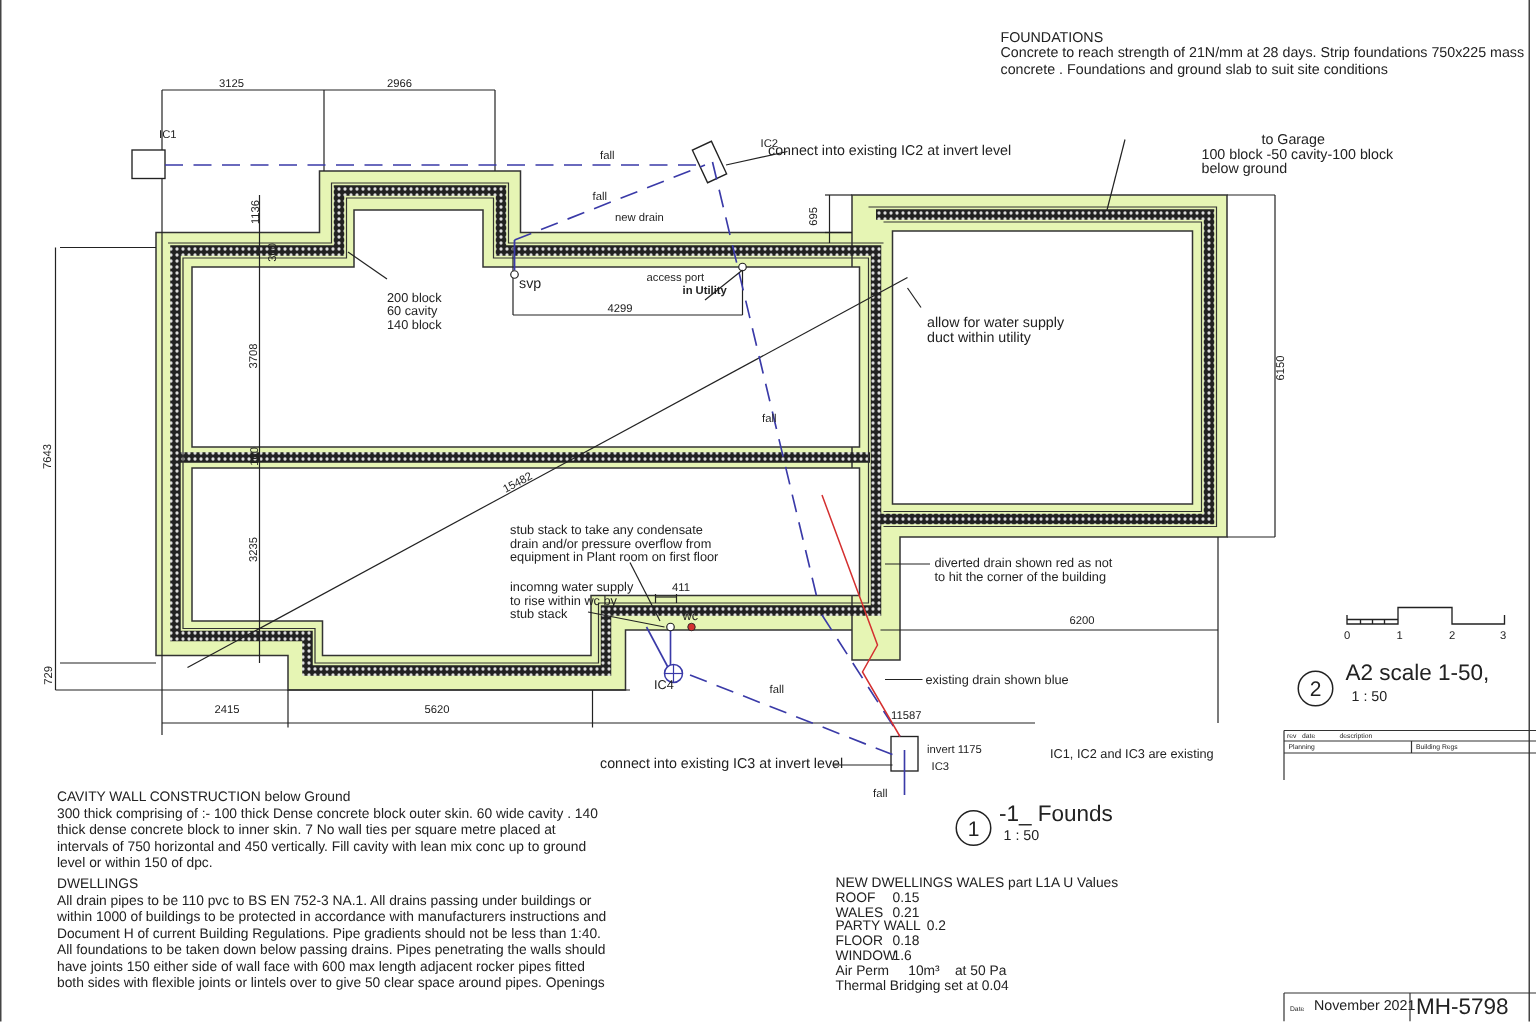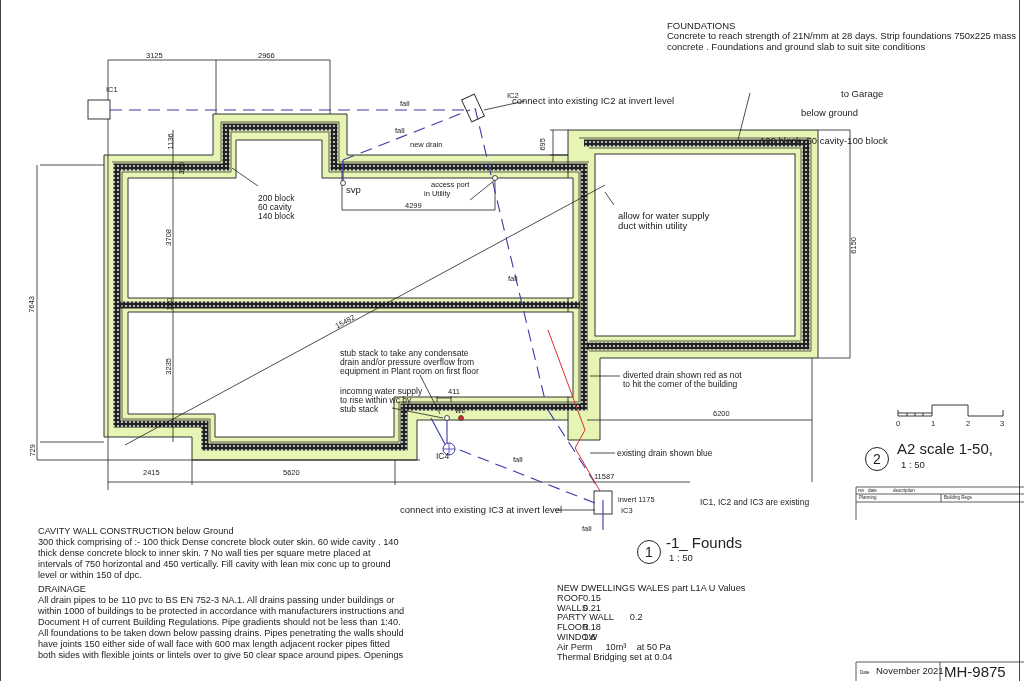--- a/index.html
+++ b/index.html
@@ -9,21 +9,21 @@
   svg#plan { position:absolute; left:0; top:0; }
   .t { position:absolute; white-space:nowrap; line-height:1.15; }
   .s7 { font-size:7.5px; }
   .s8 { font-size:8.5px; }
   .s9 { font-size:9.5px; }
   .note-block { position:absolute; font-size:9.2px; line-height:11px; }
   .note-block .hd { display:block; }
   .found-title { font-size:15px; }
   .circle-num { position:absolute; width:22px; height:22px; border:1.2px solid #222; border-radius:50%; text-align:center; line-height:22px; font-size:14px; }
   .uv-row { display:flex; }
-  .uv-row .k { width:26px; }
+  .uv-row .k { width:38px; }
 </style>
 </head>
 <body>
 
 <div class="sheet-border-left"></div>
 <div class="sheet-border-right"></div>
 
 <svg id="plan" width="1024" height="681" viewBox="0 0 1024 681">
   <defs>
     <pattern id="hatch" width="4" height="4" patternUnits="userSpaceOnUse">
@@ -174,26 +174,26 @@
 <div class="t s7" style="left:594px;top:473px;">11587</div>
 
 <div class="t s7" style="left:106px;top:86px;">IC1</div>
 <div class="t s7" style="left:470px;top:92px;margin-left:37px;">IC2</div>
 <div class="t s9" style="left:512px;top:96px;">connect into existing IC2 at invert level</div>
 <div class="t s7" style="left:400px;top:100px;">fall</div>
 <div class="t s7" style="left:395px;top:127px;">fall</div>
 <div class="t s7" style="left:410px;top:141px;">new drain</div>
 <div class="t s9" style="left:346px;top:185px;">svp</div>
 <div class="t s7" style="left:431px;top:181px;">access port</div>
-<div class="t s7" style="left:424px;top:190px;">in Utility</div>
+<div class="t s7" style="left:455px;top:190px;font-weight:bold;">in Utility</div>
 <div class="t s8" style="left:258px;top:194px;">200 block</div>
 <div class="t s8" style="left:258px;top:203px;">60 cavity</div>
 <div class="t s8" style="left:258px;top:212px;">140 block</div>
 <div class="t s9" style="left:801px;top:89px;margin-left:40px;">to Garage</div>
-<div class="t s9" style="left:760px;top:99px;margin-top:37px;">100 block -50 cavity-100 block</div>
+<div class="t s9" style="left:801px;top:99px;">100 block -50 cavity-100 block</div>
 <div class="t s9" style="left:801px;top:108px;">below ground</div>
 <div class="t s9" style="left:618px;top:211px;">allow for water supply</div>
 <div class="t s9" style="left:618px;top:221px;">duct within utility</div>
 <div class="t s7" style="left:508px;top:275px;">fall</div>
 <div class="t s8" style="left:340px;top:349px;">stub stack to take any condensate</div>
 <div class="t s8" style="left:340px;top:358px;">drain and/or pressure overflow from</div>
 <div class="t s8" style="left:340px;top:367px;">equipment in Plant room on first floor</div>
 <div class="t s8" style="left:340px;top:387px;">incomng water supply</div>
 <div class="t s8" style="left:340px;top:396px;">to rise within  wc by</div>
 <div class="t s8" style="left:340px;top:405px;">stub stack</div>
@@ -224,55 +224,55 @@
 
 <div class="note-block" style="left:38px;top:526px;">
   <span class="hd">CAVITY WALL CONSTRUCTION   below Ground</span>
   <span class="hd">300 thick comprising of :- 100 thick Dense concrete block outer skin. 60 wide cavity . 140</span>
   <span class="hd">thick dense concrete block to inner skin. 7 No wall ties per square metre  placed at</span>
   <span class="hd">intervals of 750 horizontal and 450 vertically. Fill cavity with lean mix conc up to ground</span>
   <span class="hd">level or within 150 of dpc.</span>
 </div>
 
 <div class="note-block" style="left:38px;top:584px;">
-  <span class="hd">DRAINAGE</span>
+  <span class="hd">DWELLINGS</span>
   <span class="hd">All drain pipes to be 110 pvc to BS EN 752-3 NA.1. All drains passing under buildings or</span>
   <span class="hd">within 1000 of buildings to be protected in accordance with manufacturers instructions and</span>
   <span class="hd">Document H of current Building Regulations. Pipe gradients should not be less than 1:40.</span>
   <span class="hd">All foundations to be taken down below passing drains. Pipes penetrating the walls should</span>
   <span class="hd">have joints 150 either side of wall face with 600 max length adjacent rocker pipes fitted</span>
   <span class="hd">both sides with flexible joints or lintels over to give 50 clear space around pipes. Openings</span>
 </div>
 
 <div class="note-block" style="left:557px;top:584px;line-height:9.8px;">
   <span class="hd">NEW DWELLINGS WALES   part L1A       U Values</span>
   <div class="uv-row">
       <span class="k">ROOF</span>
       <span>0.15</span>
     </div>
   <div class="uv-row">
-      <span class="k">WALLS</span>
+      <span class="k">WALES</span>
       <span>0.21</span>
     </div>
   <div class="uv-row">
       <span>PARTY WALL</span>
-      <span style="margin-left:16px">0.2</span>
+      <span style="margin-left:4px">0.2</span>
     </div>
   <div class="uv-row">
       <span class="k">FLOOR</span>
       <span>0.18</span>
     </div>
   <div class="uv-row">
       <span class="k">WINDOW</span>
       <span>1.6</span>
     </div>
   <span class="hd" style="white-space:pre">Air Perm     10m³    at 50 Pa</span>
   <span class="hd">Thermal Bridging set at 0.04</span>
 </div>
 
 <div class="t" style="left:858px;top:488px;font-size:4.5px;">rev</div>
 <div class="t" style="left:868px;top:488px;font-size:4.5px;">date</div>
 <div class="t" style="left:893px;top:488px;font-size:4.5px;">description</div>
 <div class="t" style="left:859px;top:495px;font-size:4.5px;">Planning</div>
 <div class="t" style="left:944px;top:495px;font-size:4.5px;">Building Regs</div>
 <div class="t" style="left:860px;top:670px;font-size:4.5px;">Date</div>
 <div class="t s9" style="left:876px;top:666px;">November 2021</div>
-<div class="t" style="left:944px;top:663px;font-size:15px;">MH-9875</div>
+<div class="t" style="left:944px;top:663px;font-size:15px;">MH-5798</div>
 
 </body></html>

